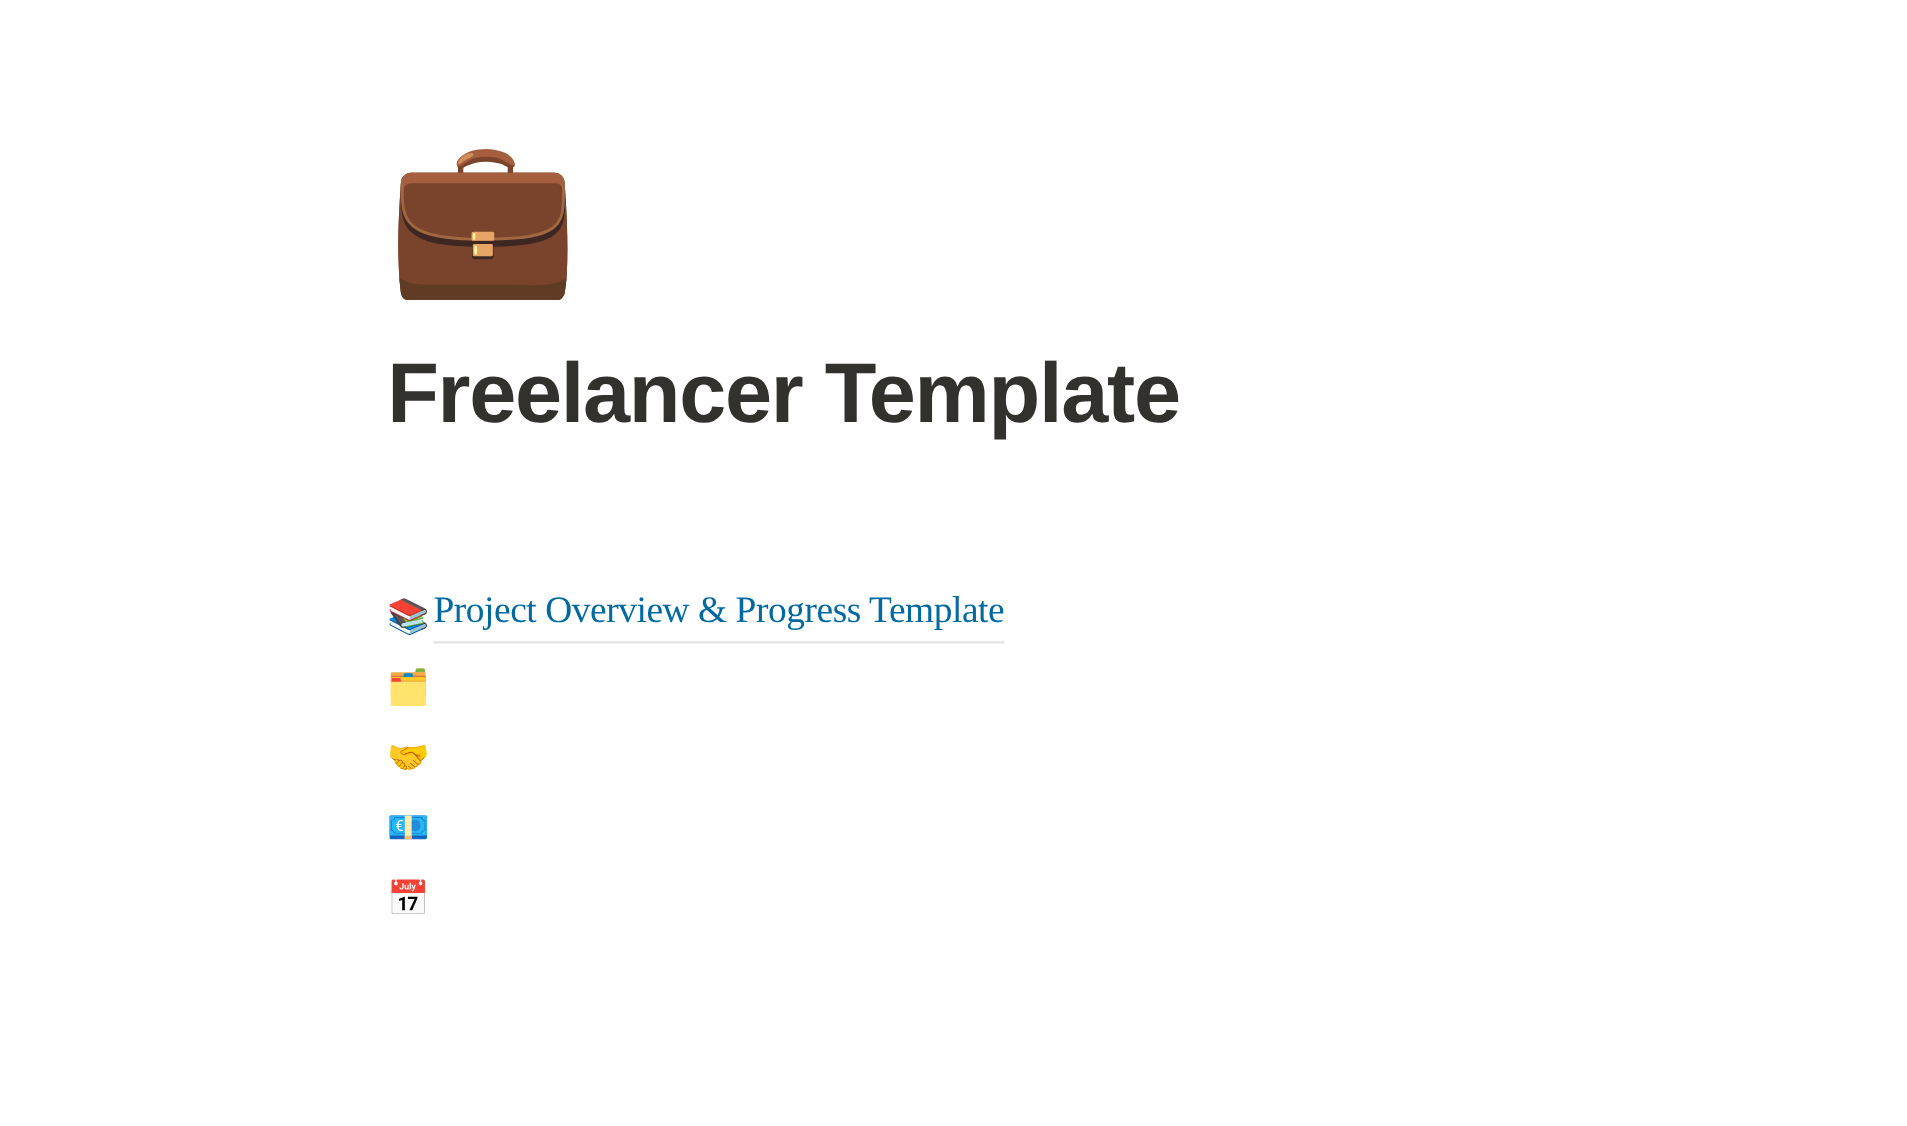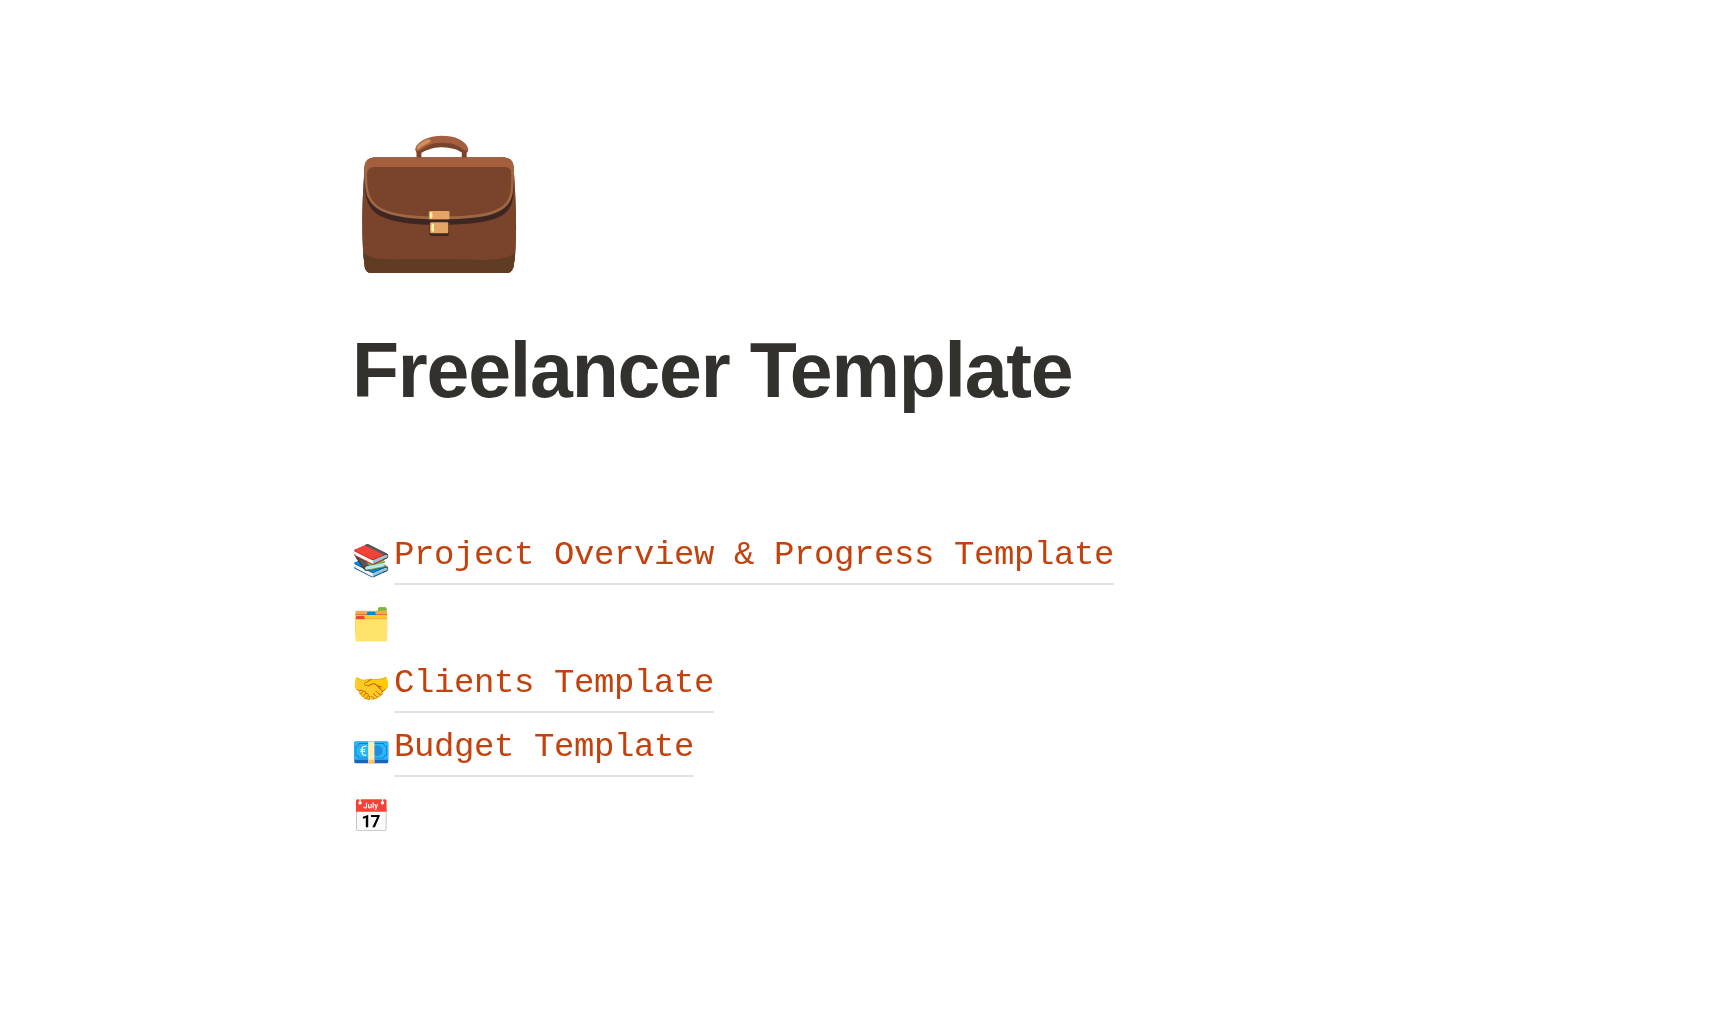--- a/index.html
+++ b/index.html
@@ -40,21 +40,21 @@
     font-size: 140px;
     line-height: 156px;
     text-align: left;
     user-select: none;
   }
 
   
   .page-title {
     position: absolute;
     left: 0;
-    top: 330px;
+    top: 318px;
     margin: 0;
     padding: 0;
     font-family: "Liberation Sans", "DejaVu Sans", sans-serif;
     font-size: 77px;
     font-weight: 700;
     letter-spacing: -1.2px;
     line-height: 1.05;
     color: #32312e;
     white-space: nowrap;
   }
@@ -80,24 +80,24 @@
     min-width: 42px;
     font-size: 31px;
     line-height: 1;
     text-align: left;
     user-select: none;
     display: inline-block;
   }
 
   .row-link {
     display: inline-block;
-    font-family: Liberation Mono, monospace;
+    font-family: Liberation Serif, serif;
     font-size: 34px;
     font-weight: 400;
-    color: #c2410c;
+    color: #0369a1;
     text-decoration: none;
     letter-spacing: -0.4px;
     line-height: 1.2;
     padding-bottom: 7px;
     border-bottom: 2px solid #e3e2e0;
     white-space: nowrap;
     cursor: pointer;
   }
 </style>
 </head>
@@ -116,26 +116,24 @@
         <span class="row-icon">📚</span>
         <a class="row-link">Project Overview &amp; Progress Template</a>
       </div>
 
       <div class="link-row">
         <span class="row-icon">🗂️</span>
       </div>
 
       <div class="link-row">
         <span class="row-icon">🤝</span>
-        <a class="row-link">Clients Template</a>
       </div>
 
       <div class="link-row">
         <span class="row-icon">💶</span>
-        <a class="row-link">Budget Template</a>
       </div>
 
       <div class="link-row">
         <span class="row-icon">📅</span>
       </div>
 
     </div>
   </div>
 </div>
 

